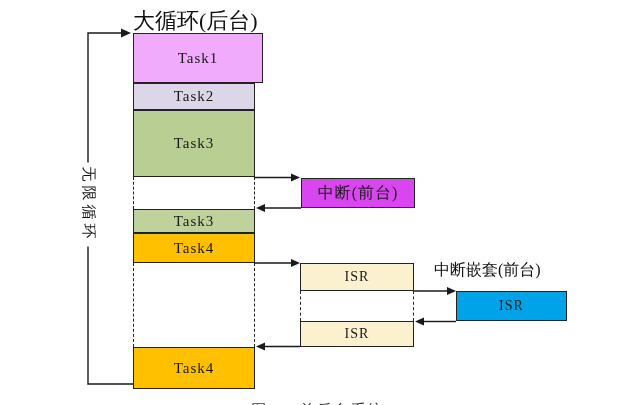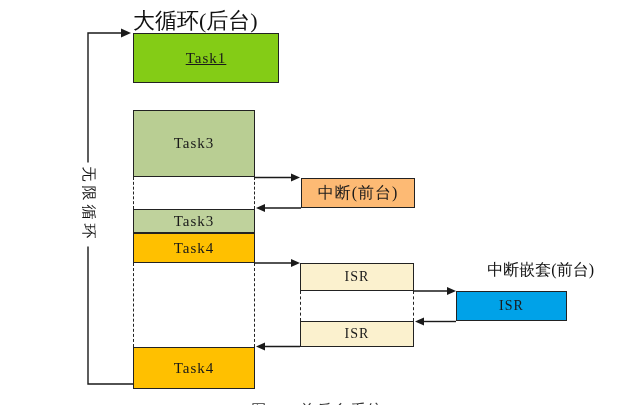--- a/index.html
+++ b/index.html
@@ -9,46 +9,46 @@
     font-family:"Liberation Serif","DejaVu Serif",serif;
     color:#111;
   }
   .wires{position:absolute;left:0;top:0;width:641px;height:405px;}
   .box{
     position:absolute;box-sizing:border-box;border:1px solid #222;
     display:flex;align-items:center;justify-content:center;
     font-size:15px;color:#1a1a1a;letter-spacing:1px;
   }
   
-  .task1 {left:133px;top:33px;width:146px;height:50px;background:#84cc16;text-decoration:underline;}
+  .task1 {left:133px;top:33px;width:130px;height:50px;background:#f0abfc;}
   .task2 {left:133px;top:83px;width:122px;height:27px;background:#DBD7E8;}
   .task3a{left:133px;top:110px;width:122px;height:67px;background:#B9CE93;}
   .task3b{left:133px;top:209px;width:122px;height:24px;background:#BFD29C;}
   .task4a{left:133px;top:233px;width:122px;height:30px;background:#FFC000;}
   .task4b{left:133px;top:347px;width:122px;height:42px;background:#FFC000;}
   
   .gap{
     position:absolute;box-sizing:border-box;
     border-left:1px dashed #222;border-right:1px dashed #222;background:#fff;
   }
   .gap1{left:133px;top:177px;width:122px;height:32px;}
   .gap2{left:133px;top:263px;width:122px;height:84px;}
   .isrgap{left:300px;top:291px;width:114px;height:30px;}
   
-  .interrupt{left:301px;top:178px;width:114px;height:30px;background:#fdba74;font-size:16px;}
+  .interrupt{left:301px;top:178px;width:114px;height:30px;background:#d946ef;font-size:16px;}
   .isr1{left:300px;top:263px;width:114px;height:28px;background:#FBF1CE;font-size:14px;}
   .isr2{left:300px;top:321px;width:114px;height:26px;background:#FBF1CE;font-size:14px;}
   .isrn{left:456px;top:291px;width:111px;height:30px;background:#00A2E8;font-size:14px;}
   
   .title{
     position:absolute;left:133px;top:6px;width:122px;text-align:center;
     font-size:22px;white-space:nowrap;
   }
   .nested-label{
-    position:absolute;left:434px;top:260px;width:160px;text-align:right;
+    position:absolute;left:434px;top:260px;width:160px;text-align:left;
     font-size:16px;white-space:nowrap;
   }
   .loop-label{
     position:absolute;left:46px;top:196px;width:84px;height:17px;
     transform:rotate(90deg);transform-origin:center center;
     background:#fff;text-align:center;font-size:15px;letter-spacing:4px;
     line-height:17px;white-space:nowrap;
   }
   .caption{
     position:absolute;left:133px;top:401px;width:370px;text-align:center;
@@ -88,20 +88,23 @@
     </g>
   </svg>
 
   <div class="title">大循环(后台)</div>
 
   <div class="loop-label">无限循环</div>
 
   <div class="box task1">
     <span>Task1</span>
   </div>
+  <div class="box task2">
+    <span>Task2</span>
+  </div>
   <div class="box task3a">
     <span>Task3</span>
   </div>
   <div class="gap gap1"></div>
   <div class="box task3b">
     <span>Task3</span>
   </div>
   <div class="box task4a">
     <span>Task4</span>
   </div>

